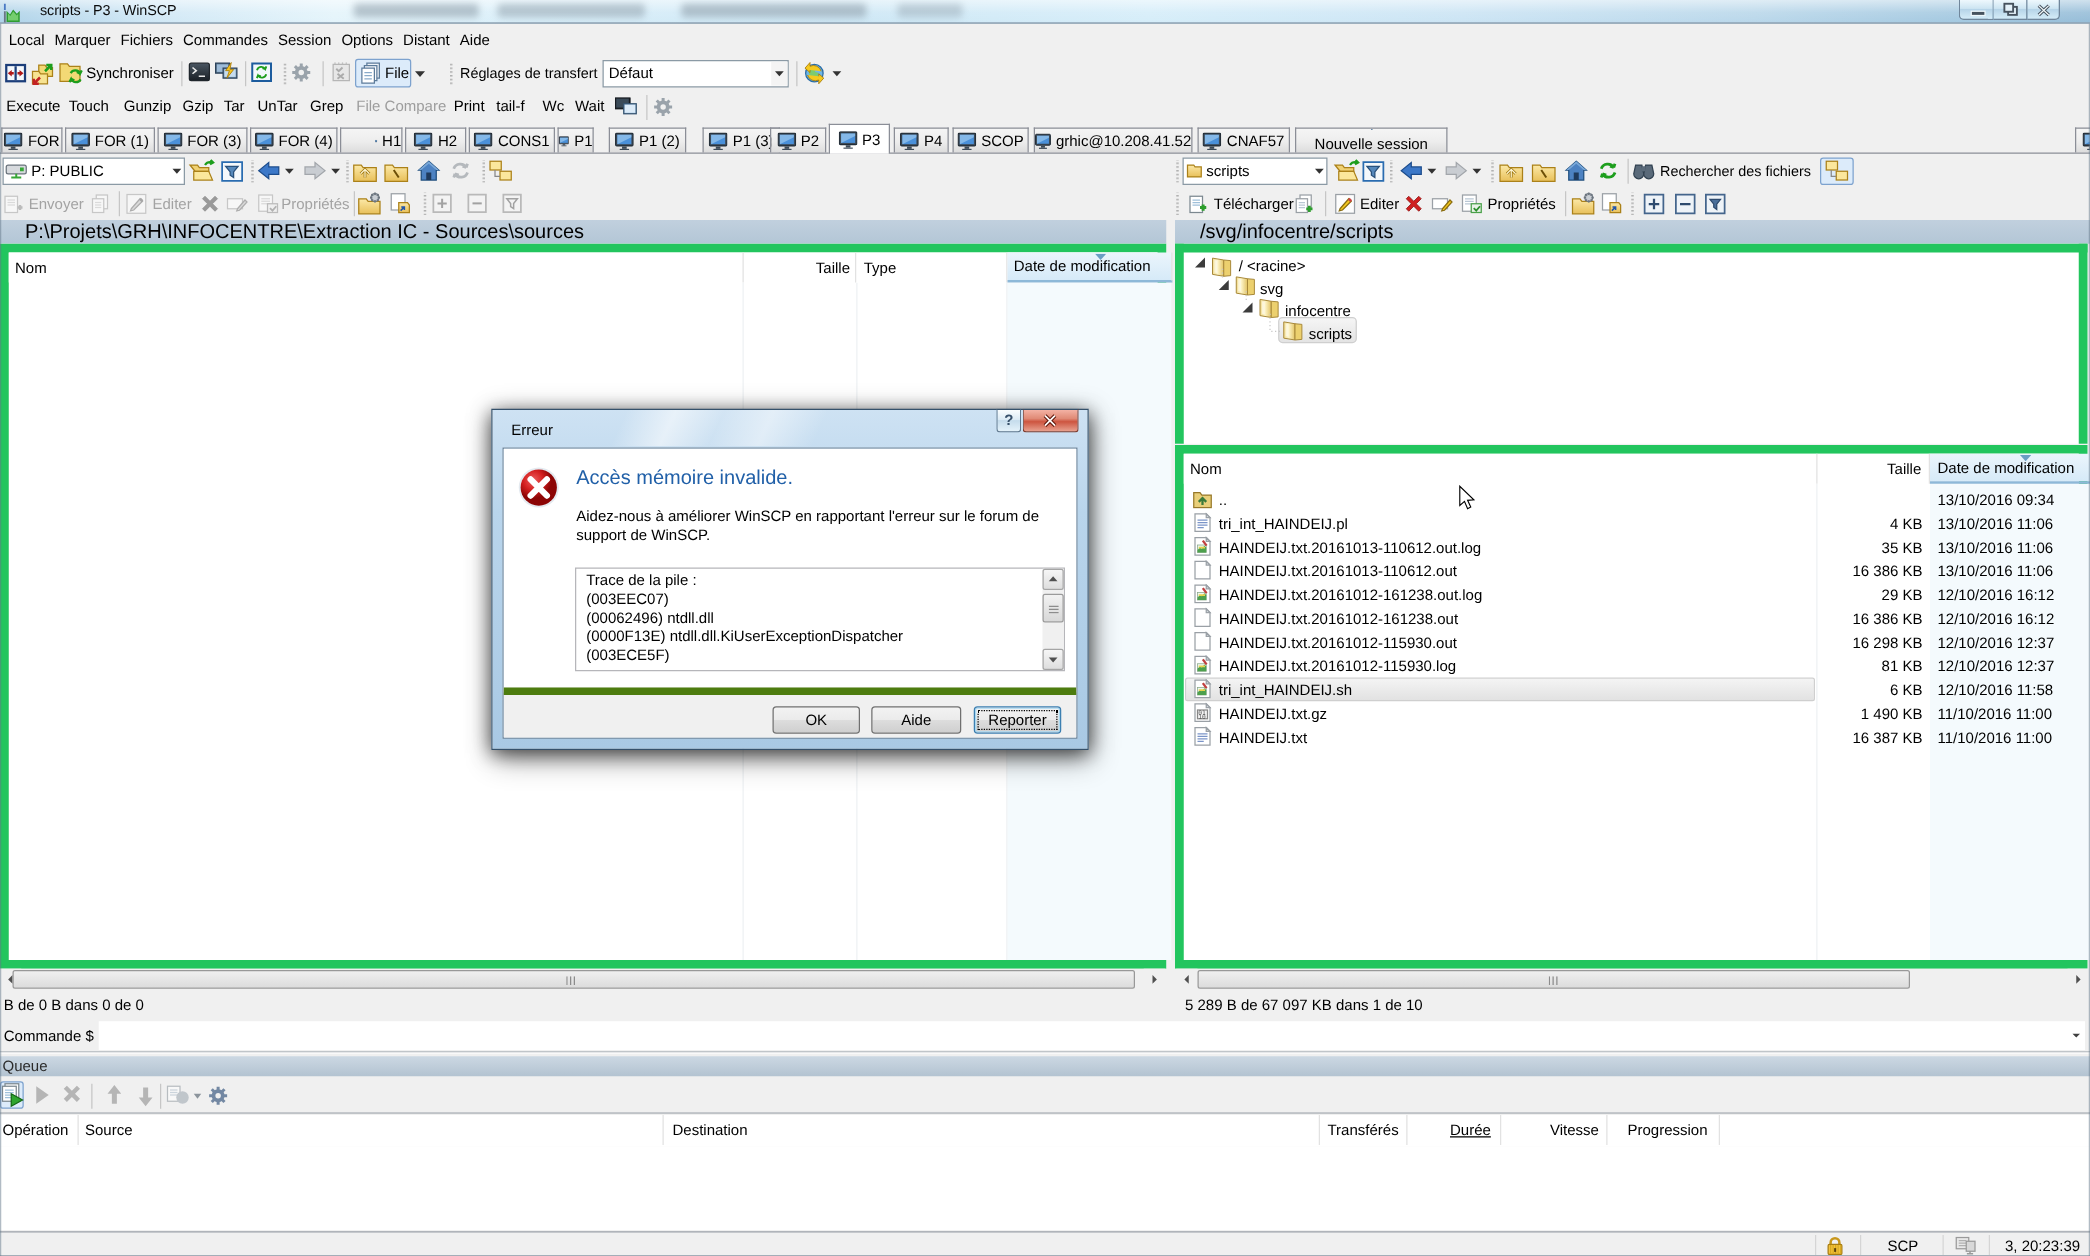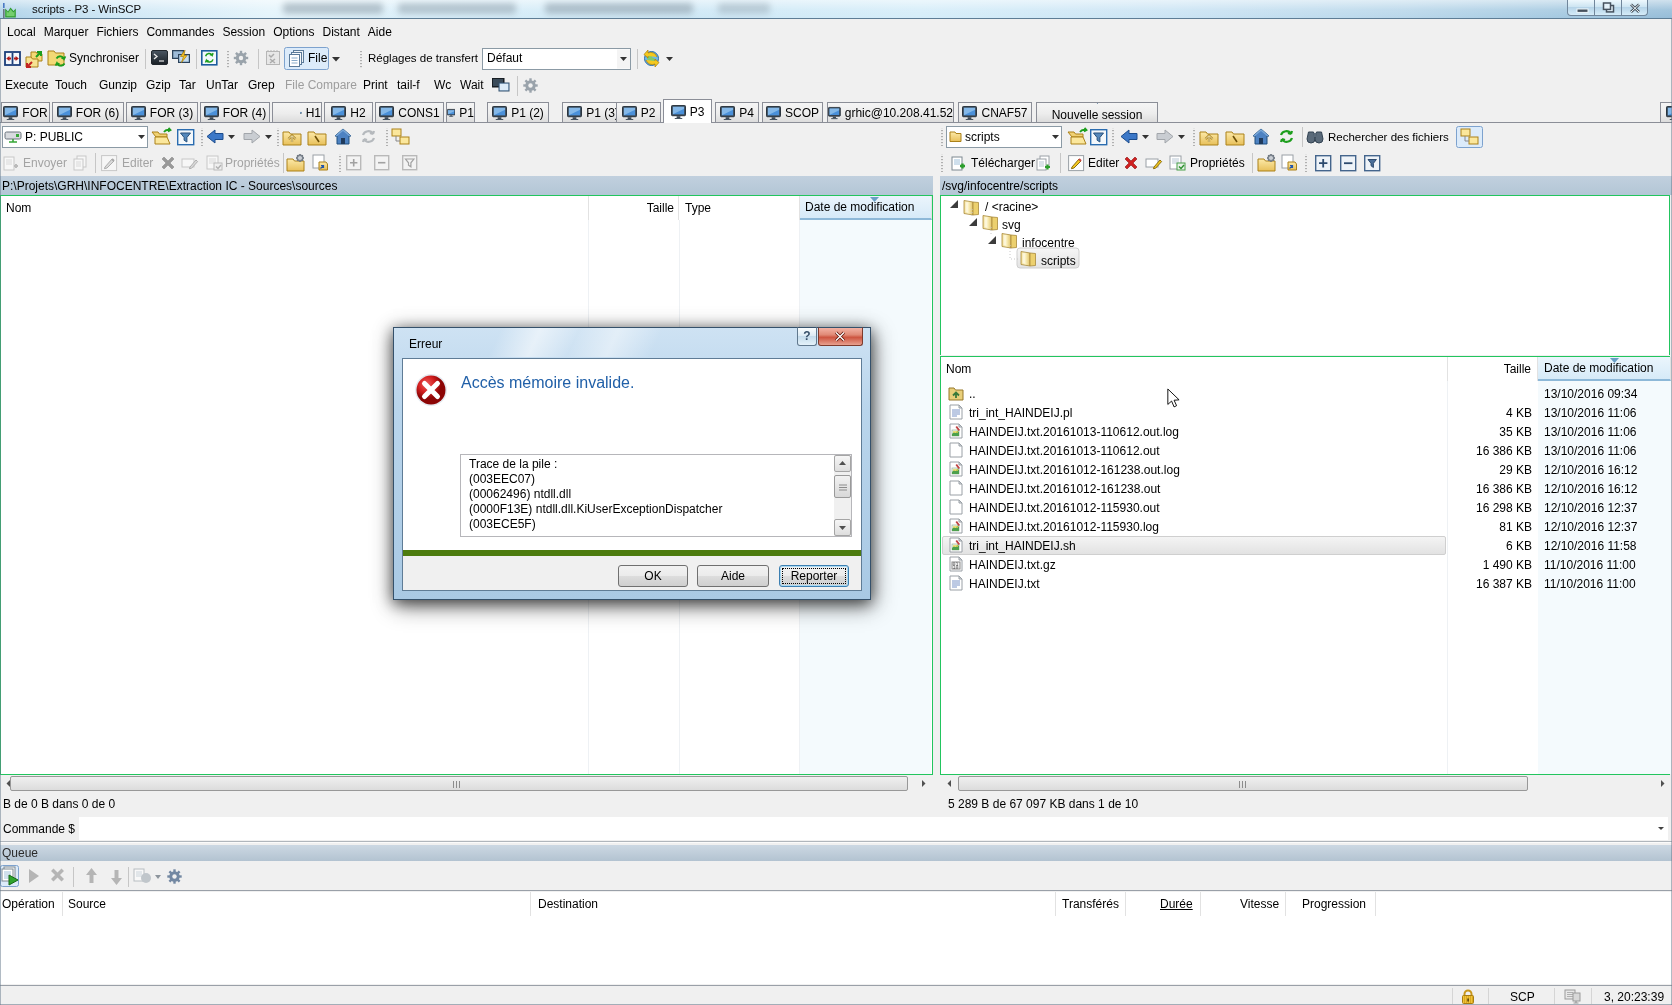--- a/index.html
+++ b/index.html
@@ -38,23 +38,23 @@
 #tabbar { left:0; top:99px; width:1672px; height:25px; background:#f0f0f0; }
 .tab { position:absolute; top:3px; height:20px; background:linear-gradient(180deg,#f5f5f5,#ededed 55%,#dcdcdc); border:1px solid #8b8e97; border-bottom:none; display:flex; align-items:center; justify-content:center; gap:4px; font-size:12px; white-space:nowrap; overflow:hidden; }
 .tab.active { top:0; height:24px; background:#fff; z-index:3; }
 #tabline { position:absolute; left:0; top:23px; width:1672px; height:1px; background:#8b8e97; }
 
 #navrow { left:0; top:124px; width:1672px; height:26px; background:#f0f0f0; }
 #btnrow { left:0; top:150px; width:1672px; height:26px; background:#f0f0f0; }
 .darr { width:0; height:0; border-left:4px solid transparent; border-right:4px solid transparent; border-top:4px solid #404040; }
 .darr.sm { border-left-width:3px; border-right-width:3px; border-top-width:3px; }
 
-.pathbar { position:absolute; top:176px; height:19px; background:linear-gradient(180deg,#c1d0de,#b3c6d6); color:#000; display:flex; align-items:center; padding-left:2px; font-size:12px; }
-
-.panelbox { position:absolute; background:#fff; border:1px solid #22c55e; }
+.pathbar { position:absolute; top:176px; height:19px; background:linear-gradient(180deg,#c1d0de,#b3c6d6); color:#000; display:flex; align-items:center; padding-left:20px; font-size:16px; }
+
+.panelbox { position:absolute; background:#fff; border:7px solid #22c55e; }
 .lheader { position:absolute; left:0; top:0; right:0; height:24px; background:#fff; }
 .lheader .col { position:absolute; top:0; height:24px; border-right:1px solid #e2e2e2; display:flex; align-items:center; }
 .sortcol { background:linear-gradient(180deg,#ebf5fc,#d6eaf8); border-bottom:2px solid #8db8d8; }
 .coltint { position:absolute; background:#f4fafd; }
 .colline { position:absolute; width:1px; background:#eef1f4; }
 
 .frow { position:absolute; height:19px; display:flex; align-items:center; font-size:12px; }
 .selpill { background:linear-gradient(180deg,#f4f4f4,#e2e2e2); border:1px solid #cfcfcf; border-radius:2px; }
 
 .hscroll { position:absolute; height:17px; background:#f0f0f0; }
@@ -277,21 +277,21 @@
       <span>FOR</span>
     </div>
     <div class="tab" style="left:52px;width:72px;">
       <svg width="15" height="14" viewBox="0 0 16 15">
         <rect x="0.5" y="0.5" width="15" height="11" rx="1" fill="#3d4a57" stroke="#222c36"></rect>
         <rect x="2" y="2" width="12" height="8" fill="#4a90d9"></rect>
         <path d="M2 10 L14 4 V2 H2 Z" fill="#8ec0ea" opacity="0.85"></path>
         <rect x="6" y="12" width="4" height="2" fill="#3d4a57"></rect>
         <rect x="4" y="14" width="8" height="1.2" fill="#3d4a57"></rect>
       </svg>
-      <span>FOR (6)</span>
+      <span>FOR (1)</span>
     </div>
     <div class="tab" style="left:126px;width:72px;">
       <svg width="15" height="14" viewBox="0 0 16 15">
         <rect x="0.5" y="0.5" width="15" height="11" rx="1" fill="#3d4a57" stroke="#222c36"></rect>
         <rect x="2" y="2" width="12" height="8" fill="#4a90d9"></rect>
         <path d="M2 10 L14 4 V2 H2 Z" fill="#8ec0ea" opacity="0.85"></path>
         <rect x="6" y="12" width="4" height="2" fill="#3d4a57"></rect>
         <rect x="4" y="14" width="8" height="1.2" fill="#3d4a57"></rect>
       </svg>
       <span>FOR (3)</span>
@@ -1060,20 +1060,21 @@
       <defs>
           <radialGradient id="redg" cx="35%" cy="30%">
             <stop offset="0%" stop-color="#ee5f5f"></stop>
             <stop offset="55%" stop-color="#d42020"></stop>
             <stop offset="100%" stop-color="#8c0505"></stop>
           </radialGradient>
         </defs>
       <path d="M10.5 10.5 L23.5 23.5 M23.5 10.5 L10.5 23.5" stroke="#fff" stroke-width="5" stroke-linecap="round"></path>
     </svg>
     <h1 class="inst" style="position:absolute;left:58px;top:15px;">Accès mémoire invalide.</h1>
+    <div style="position:absolute;left:58px;top:47px;width:380px;line-height:15px;">Aidez-nous à améliorer WinSCP en rapportant l'erreur sur le forum de support de WinSCP.</div>
     <div id="trace">Trace de la pile :<br>(003EEC07)<br>(00062496) ntdll.dll<br>(0000F13E) ntdll.dll.KiUserExceptionDispatcher<br>(003ECE5F)
       <div id="tscroll">
         <div style="position:absolute;left:0;top:0;width:17px;height:17px;background:linear-gradient(180deg,#f6f6f6,#dedede);border:1px solid #a5a5a5;border-radius:2px;"><svg width="15" height="15">
               <path d="M4 9 L7.5 5 L11 9 Z" fill="#505050"></path>
             </svg></div>
         <div style="position:absolute;left:0;bottom:0;width:17px;height:17px;background:linear-gradient(180deg,#f6f6f6,#dedede);border:1px solid #a5a5a5;border-radius:2px;"><svg width="15" height="15">
               <path d="M4 6 L7.5 10 L11 6 Z" fill="#505050"></path>
             </svg></div>
         <div style="position:absolute;left:0;top:20px;width:17px;height:23px;background:linear-gradient(180deg,#f2f2f2,#d8d8d8);border:1px solid #9a9a9a;border-radius:2px;">
             <svg style="position:absolute;left:4px;top:8px;" width="8" height="7">

